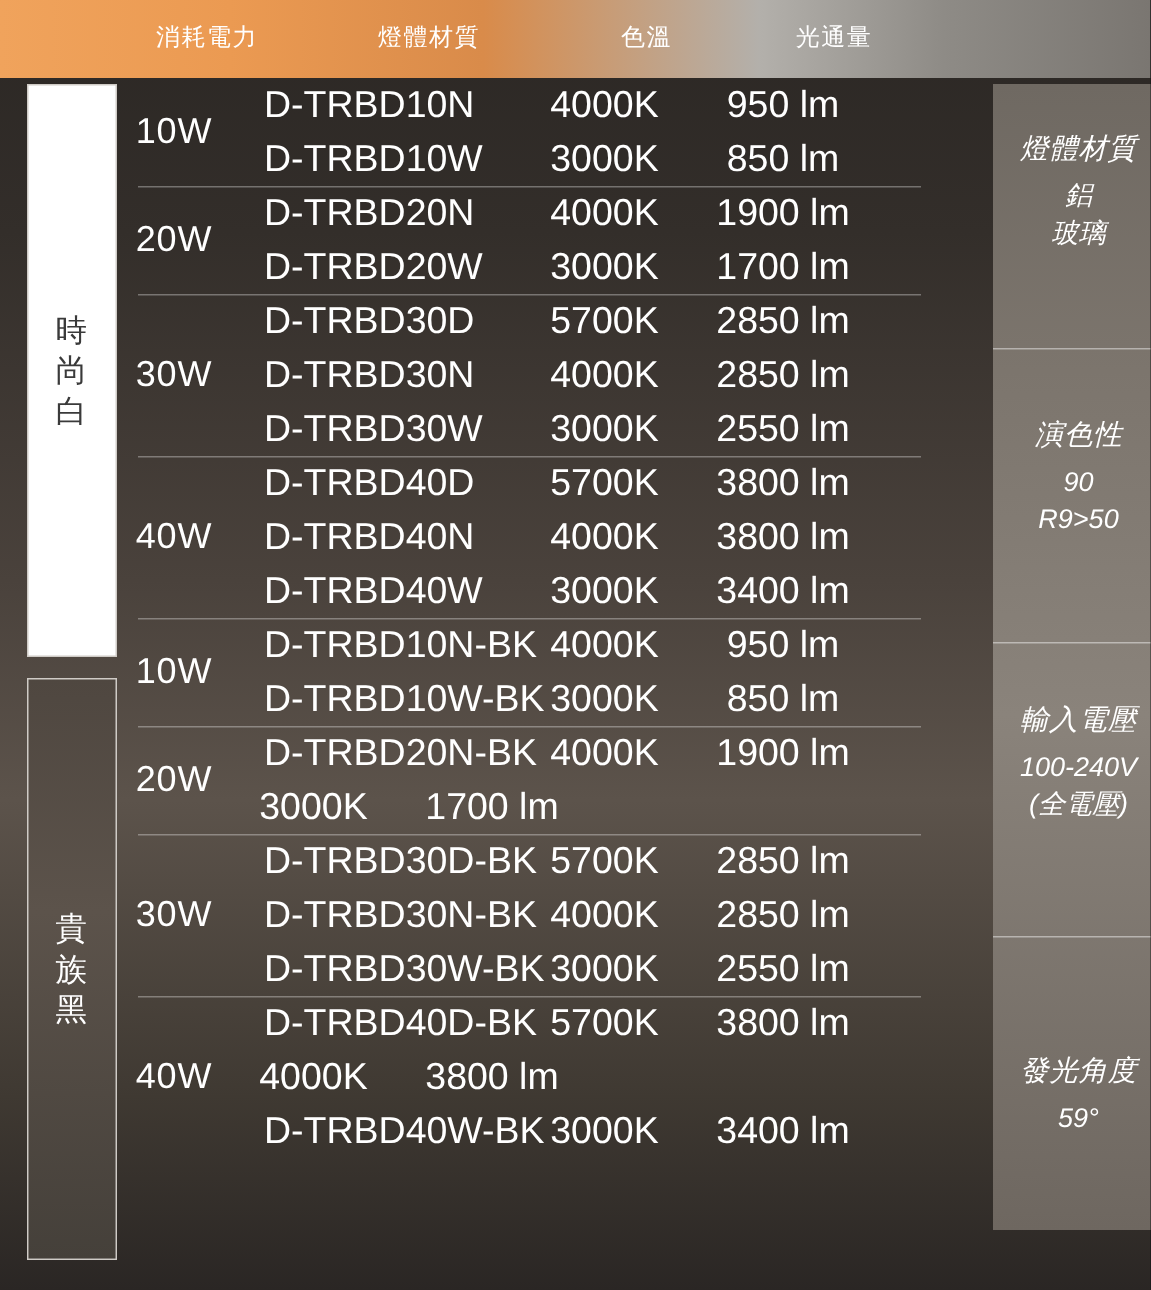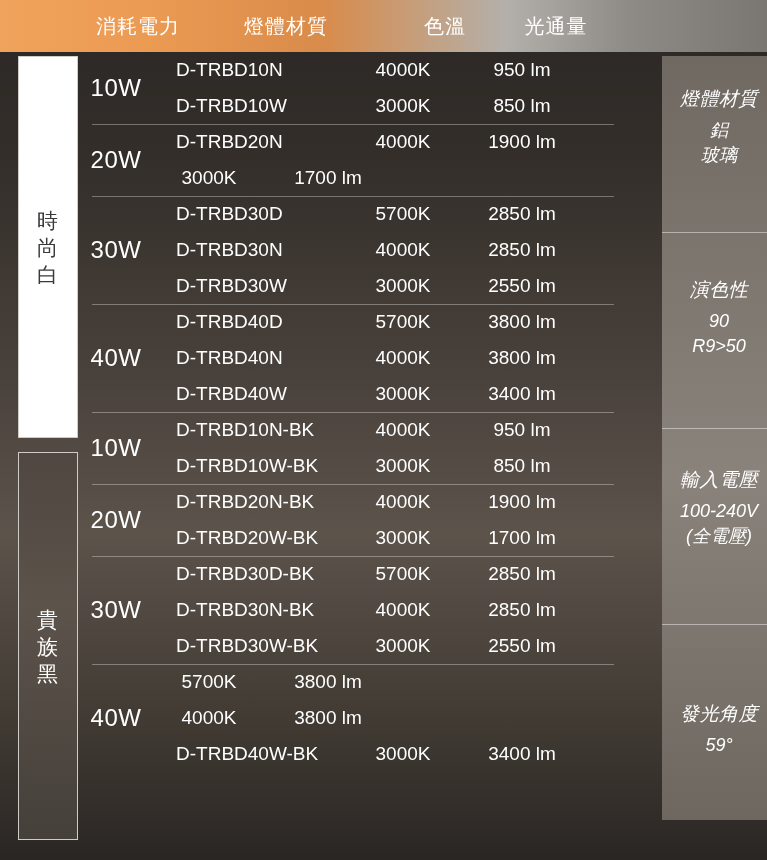--- a/index.html
+++ b/index.html
@@ -29,27 +29,27 @@
     width: 767px;
     height: 52px;
     background: linear-gradient(90deg, #f0a35c 0%, #eb9a52 20%, #d98b4a 42%, #b3b0ab 66%, #8e8b86 82%, #7a7671 100%);
   }
   .header-cell {
     position: absolute;
     top: 0;
     height: 52px;
     line-height: 52px;
     text-align: center;
-    font-size: 20px;
+    font-size: 16px;
     color: #ffffff;
     letter-spacing: 1px;
   }
   .hc-power  { left: 78px;  width: 120px; }
   .hc-model  { left: 200px; width: 172px; }
-  .hc-color  { left: 390px; width: 110px; text-align: center; }
+  .hc-color  { left: 376px; width: 110px; text-align: center; }
   .hc-flux   { left: 492px; width: 128px; }
 
   
   .series-box {
     position: absolute;
     left: 18px;
     width: 60px;
     box-sizing: border-box;
     border: 1px solid #cfcbc6;
     display: flex;
@@ -109,21 +109,21 @@
   }
   .rows {
     flex: 1 1 auto;
   }
   .row {
     display: flex;
     align-items: center;
     height: 36px;
   }
   .cell {
-    font-size: 19px;
+    font-size: 25px;
     color: #ffffff;
     white-space: nowrap;
   }
   .c-model { width: 172px; flex: 0 0 172px; padding-left: 22px; text-align: left; }
   .c-color { width: 110px; flex: 0 0 110px; text-align: center; }
   .c-flux  { width: 128px; flex: 0 0 128px; text-align: center; }
 
   
   .spec-panel {
     position: absolute;
@@ -205,20 +205,21 @@
     <div class="group">
       <div class="group-inner">
         <div class="watt">20W</div>
         <div class="rows">
           <div class="row">
             <div class="cell c-model">D-TRBD20N</div>
             <div class="cell c-color">4000K</div>
             <div class="cell c-flux">1900 lm</div>
           </div>
           <div class="row">
+            <div class="cell c-model">D-TRBD20W</div>
             <div class="cell c-color">3000K</div>
             <div class="cell c-flux">1700 lm</div>
           </div>
         </div>
       </div>
     </div>
 
     <div class="group">
       <div class="group-inner">
         <div class="watt">30W</div>
@@ -286,21 +287,20 @@
     <div class="group">
       <div class="group-inner">
         <div class="watt">20W</div>
         <div class="rows">
           <div class="row">
             <div class="cell c-model">D-TRBD20N-BK</div>
             <div class="cell c-color">4000K</div>
             <div class="cell c-flux">1900 lm</div>
           </div>
           <div class="row">
-            <div class="cell c-model">D-TRBD20W-BK</div>
             <div class="cell c-color">3000K</div>
             <div class="cell c-flux">1700 lm</div>
           </div>
         </div>
       </div>
     </div>
 
     <div class="group">
       <div class="group-inner">
         <div class="watt">30W</div>
@@ -322,20 +322,21 @@
           </div>
         </div>
       </div>
     </div>
 
     <div class="group">
       <div class="group-inner">
         <div class="watt">40W</div>
         <div class="rows">
           <div class="row">
+            <div class="cell c-model">D-TRBD40D-BK</div>
             <div class="cell c-color">5700K</div>
             <div class="cell c-flux">3800 lm</div>
           </div>
           <div class="row">
             <div class="cell c-color">4000K</div>
             <div class="cell c-flux">3800 lm</div>
           </div>
           <div class="row">
             <div class="cell c-model">D-TRBD40W-BK</div>
             <div class="cell c-color">3000K</div>

